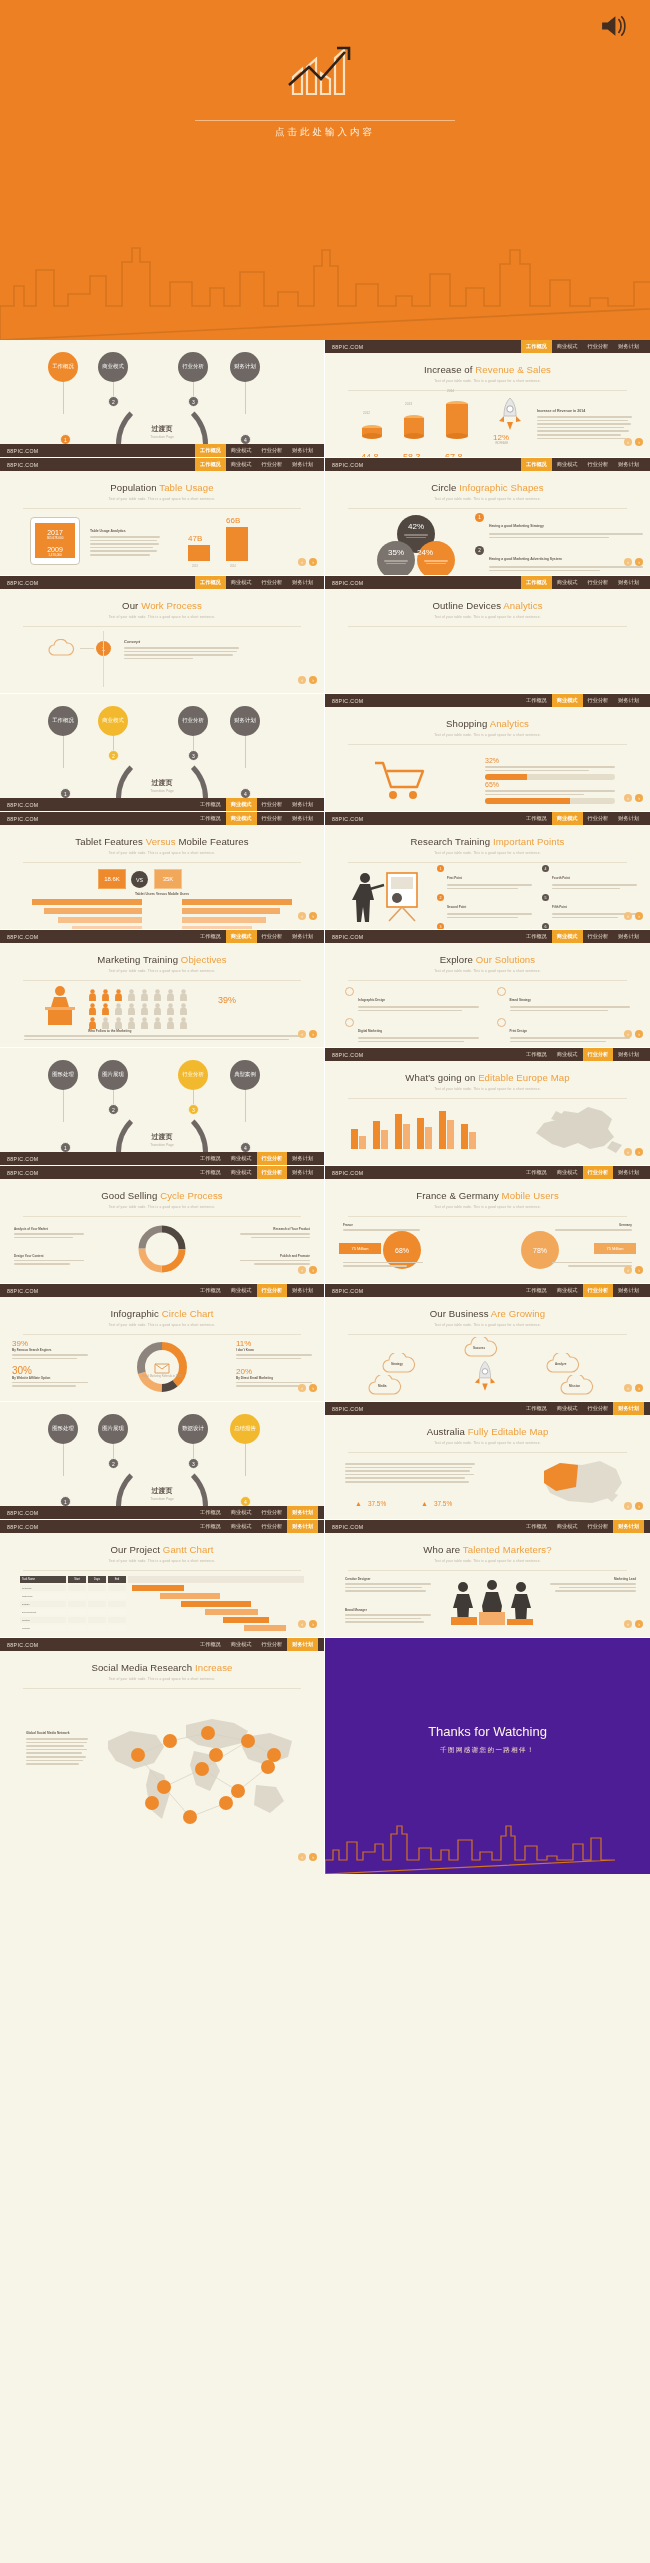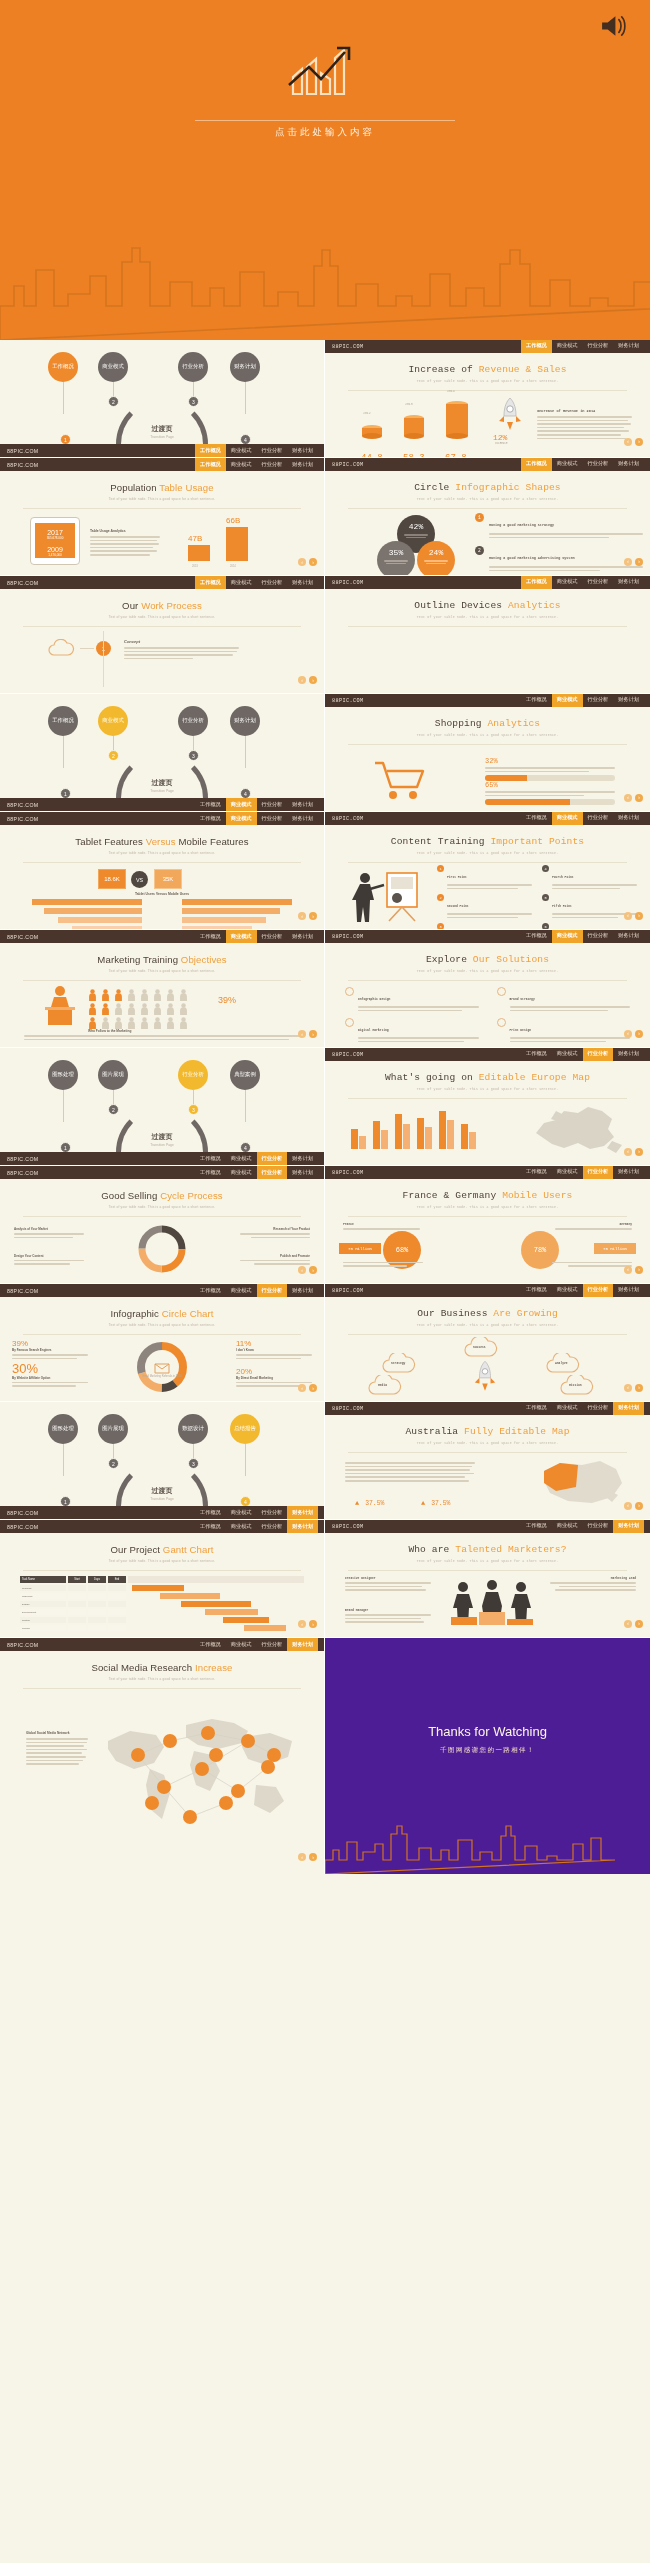--- a/index.html
+++ b/index.html
@@ -23,21 +23,21 @@
       font-size:9.5px; color:#fdf0df; letter-spacing:3px; }
   .cover-meta { position:absolute; top:148px; left:0; right:0; text-align:center;
       font-size:8px; color:#fde9d2; letter-spacing:1px; }
   .skyline { position:absolute; bottom:0; left:0; width:650px; height:130px; }
 
   
   .grid { position:absolute; top:340px; left:0; width:650px; }
   .row { display:flex; width:650px; }
   .slide { width:325px; height:118px; background:#f7f4e8; position:relative; overflow:hidden;
       border-right:1px solid #ffffff; }
-  .slide:last-child { border-right:none;font-family:Liberation Mono, monospace; }
+  .slide:last-child { border-right:none; }
   .slide.pad { border-bottom:1px solid #ffffff; }
 
   
   .fbar { height:13px; width:100%; background:#4a352c; display:flex; align-items:center;
       position:relative; }
   .fbar .brand { font-size:5.2px; color:#e8ded2; margin-left:7px; letter-spacing:.4px; }
   .fbar .tabs { position:absolute; right:6px; top:0; height:13px; display:flex; align-items:center; }
   .fbar .tab { font-size:5.2px; color:#e6dbcd; padding:0 5px; line-height:13px; height:13px; }
   .fbar .tab.on { background:#f0a42a; color:#fff; font-weight:bold; }
 
@@ -328,21 +328,21 @@
           <div class="circ" style="position:absolute;left:72px;top:6px;width:38px;height:38px;background:#4f4740;color:#fff;text-align:center;padding-top:7px">
             <div style="font-size:8px">42%</div>
             <div class="tl" style="width:24px;margin:3px auto 1px;background:#8b817a"></div>
             <div class="tl" style="width:20px;margin:0 auto 1px;background:#8b817a"></div>
           </div>
           <div class="circ" style="position:absolute;left:52px;top:32px;width:38px;height:38px;background:#7b746e;color:#fff;text-align:center;padding-top:7px">
             <div style="font-size:8px">35%</div>
             <div class="tl" style="width:24px;margin:3px auto 1px;background:#a9a19a"></div>
             <div class="tl" style="width:20px;margin:0 auto 1px;background:#a9a19a"></div>
           </div>
-          <div class="circ" style="position:absolute;left:92px;top:32px;width:38px;height:38px;background:#ee8a2b;color:#fff;text-align:center;padding-top:7px">
+          <div class="circ" style="position:absolute;left:92px;top:32px;width:38px;height:38px;background:#ee8a2b;color:#fff;padding-top:7px">
             <div style="font-size:8px">24%</div>
             <div class="tl" style="width:24px;margin:3px auto 1px;background:#f6b97e"></div>
             <div class="tl" style="width:20px;margin:0 auto 1px;background:#f6b97e"></div>
           </div>
 
           <div style="position:absolute;left:150px;top:4px;width:168px">
             <div style="display:flex;gap:5px;margin-bottom:6px">
               <span class="num-badge">1</span>
               <span style="flex:1">
                 <span class="lbl" style="font-size:3.4px">Having a good Marketing Strategy</span>
@@ -567,21 +567,21 @@
         <div class="fbar">
           <span class="brand">88PIC.COM</span>
           <span class="tabs">
             <span class="tab">工作概况</span>
             <span class="tab on">商业模式</span>
             <span class="tab">行业分析</span>
             <span class="tab">财务计划</span>
           </span>
         </div>
         <div class="stitle">
-          <span>Content Training</span>
+          <span>Research Training</span>
           <em>Important Points</em>
         </div>
         <div class="ssub">Text of your table node. This is a good space for a short sentence.</div>
         <div class="hr"></div>
         <div class="body" style="height:62px">
           <svg style="position:absolute;left:24px;top:6px" width="78" height="54" viewBox="0 0 78 54">
             <circle cx="16" cy="9" r="5" fill="#3f3a36"></circle>
             <path d="M11 15h10l4 16h-4l-1 22h-4l-2-15-2 15h-4l-1-22h-4z" fill="#3f3a36"></path>
             <path d="M21 20l14-4" stroke="#3f3a36" stroke-width="2.4"></path>
             <rect x="38" y="4" width="30" height="34" fill="#fff" stroke="#ee8a2b" stroke-width="1.6"></rect>
@@ -1027,21 +1027,21 @@
               <div class="tl" style="width:100%;margin-top:2px"></div>
               <div class="tl" style="width:86%"></div>
             </div>
           <div style="position:absolute;right:12px;top:4px;width:76px">
               <div class="big" style="font-size:8px">11%</div>
               <div class="lbl" style="font-size:3px">I don't Know</div>
               <div class="tl" style="width:100%;margin-top:2px"></div>
               <div class="tl" style="width:86%"></div>
             </div>
           <div style="position:absolute;left:12px;bottom:8px;width:76px">
-              <div class="big" style="font-size:13px">30%</div>
+              <div class="big" style="font-size:10px">30%</div>
               <div class="lbl" style="font-size:3px">By Website Affiliate Option</div>
               <div class="tl" style="width:100%;margin-top:2px"></div>
               <div class="tl" style="width:84%"></div>
             </div>
           <div style="position:absolute;right:12px;bottom:8px;width:76px">
               <div class="big" style="font-size:8px">20%</div>
               <div class="lbl" style="font-size:3px">By Direct Email Marketing</div>
               <div class="tl" style="width:100%;margin-top:2px"></div>
               <div class="tl" style="width:84%"></div>
             </div>

